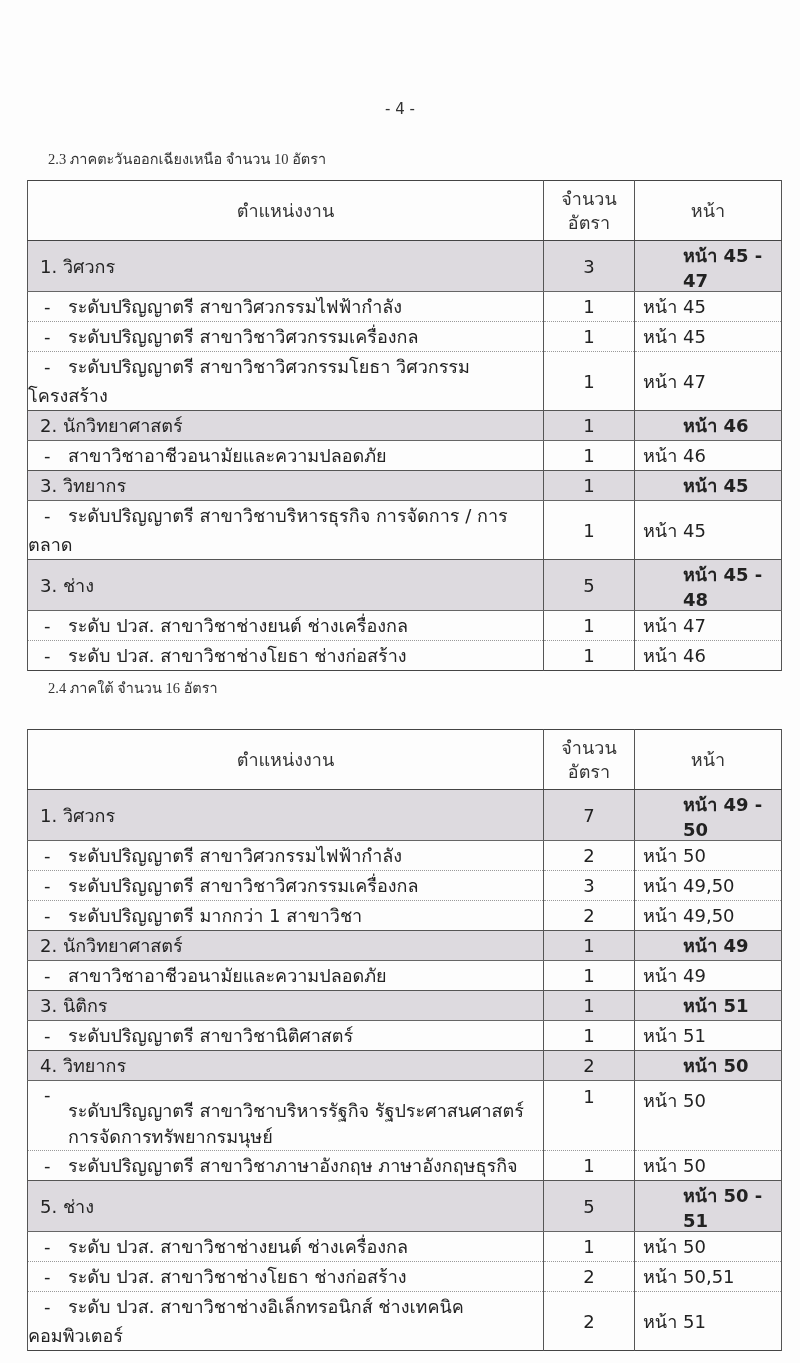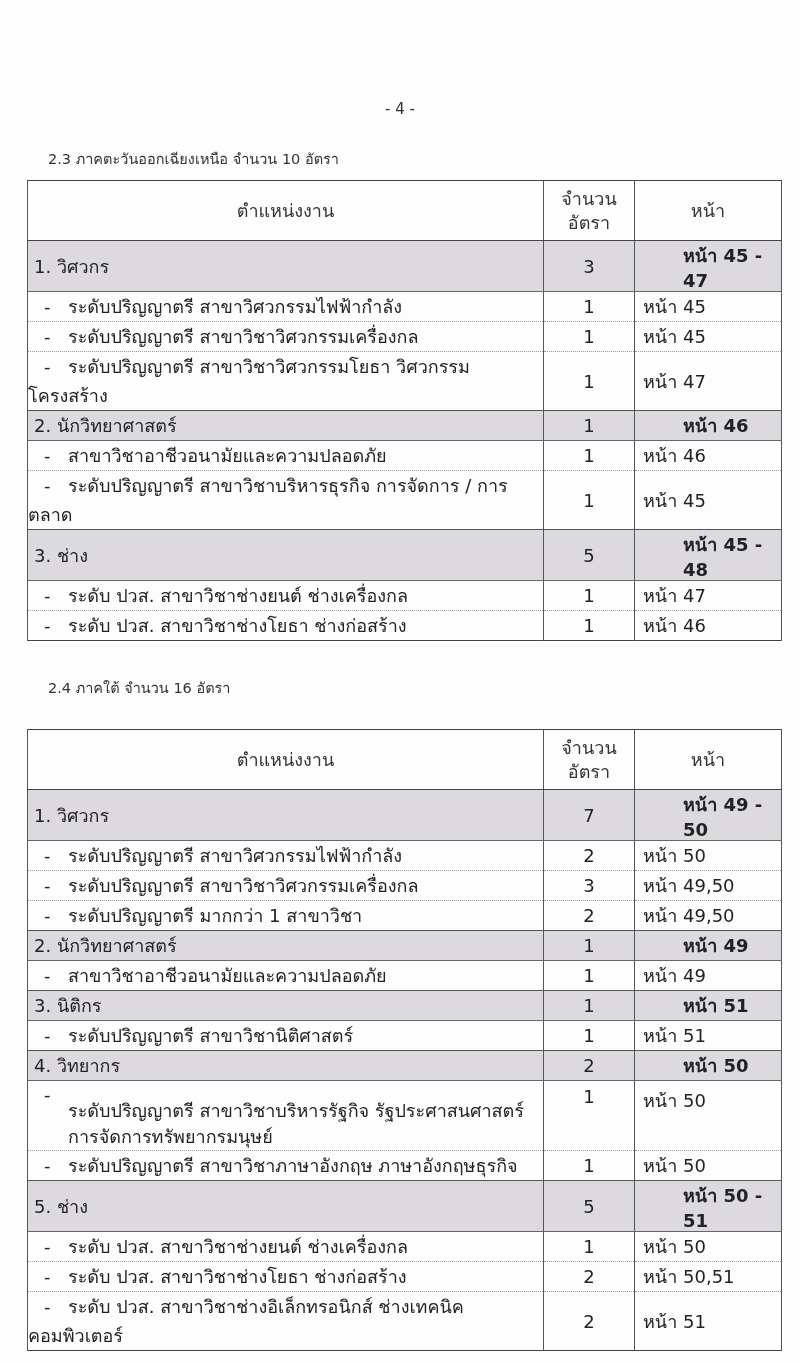--- a/index.html
+++ b/index.html
@@ -10,21 +10,21 @@
     color: #222;
     position: relative;
     overflow: hidden;
   }
   .page-number {
     position: absolute; top: 100px; left: 0; width: 800px;
     text-align: center; font-size: 15px; color: #333;
   }
   .section-title {
     position: absolute; left: 48px;
-    font-size: 14.5px; color: #333;
+    font-size: 14.5px; color: #333; font-family: Liberation Serif, serif;
   }
   table.jobs {
     position: absolute; left: 27px; width: 754px;
     border-collapse: collapse;
     font-size: 18px;
     table-layout: fixed;
   }
   table.jobs col.c1 { width: 516px; }
   table.jobs col.c2 { width: 91px; }
   table.jobs col.c3 { width: 147px; }
@@ -51,21 +51,21 @@
     border-bottom: 1px dotted #999;
   }
   table.jobs tr.sub.tall td { height: 58px; vertical-align: top; padding-top: 5px; }
   table.jobs tr.sub.tall td.label-cell { line-height: 26px; padding-top: 1px; }
   td.num { text-align: center; }
   td.label-cell .bullet { display: inline-block; width: 24px; padding-left: 16px; }
   tr.sub td.label-cell { padding-left: 0; }
   .sub-text { display: inline; margin-top: 16px; }
   .tall .sub-wrap { display: flex; }
   .tall .sub-wrap .bullet { flex: 0 0 24px; }
-  tr.cat td.label-cell { padding-left: 6px; }
+  tr.cat td.label-cell { padding-left: 12px; }
   tr.cat td.page-cell { font-weight: bold; padding-left: 48px; }
   td.page-cell { padding-left: 9px; }
 </style>
 </head>
 <body>
 
 <div class="page-number">- 4 -</div>
 
 <div class="section-title" style="top:147px;">2.3 ภาคตะวันออกเฉียงเหนือ จำนวน 10 อัตรา</div>
 <table class="jobs" style="top:180px;">
@@ -116,20 +116,25 @@
         <td class="num">1</td>
         <td class="page-cell">หน้า 46</td>
       </tr>
       <tr class="sub">
         <td class="label-cell">
           <div class="sub-wrap"><span class="bullet">-</span><span class="sub-text"><span>สาขาวิชาอาชีวอนามัยและความปลอดภัย</span></span></div>
         </td>
         <td class="num">1</td>
         <td class="page-cell">หน้า 46</td>
       </tr>
+      <tr class="cat">
+        <td class="label-cell"><span>3.  วิทยากร</span></td>
+        <td class="num">1</td>
+        <td class="page-cell">หน้า 45</td>
+      </tr>
       <tr class="sub">
         <td class="label-cell">
           <div class="sub-wrap"><span class="bullet">-</span><span class="sub-text"><span>ระดับปริญญาตรี สาขาวิชาบริหารธุรกิจ การจัดการ / การตลาด</span></span></div>
         </td>
         <td class="num">1</td>
         <td class="page-cell">หน้า 45</td>
       </tr>
       <tr class="cat">
         <td class="label-cell"><span>3.  ช่าง</span></td>
         <td class="num">5</td>

